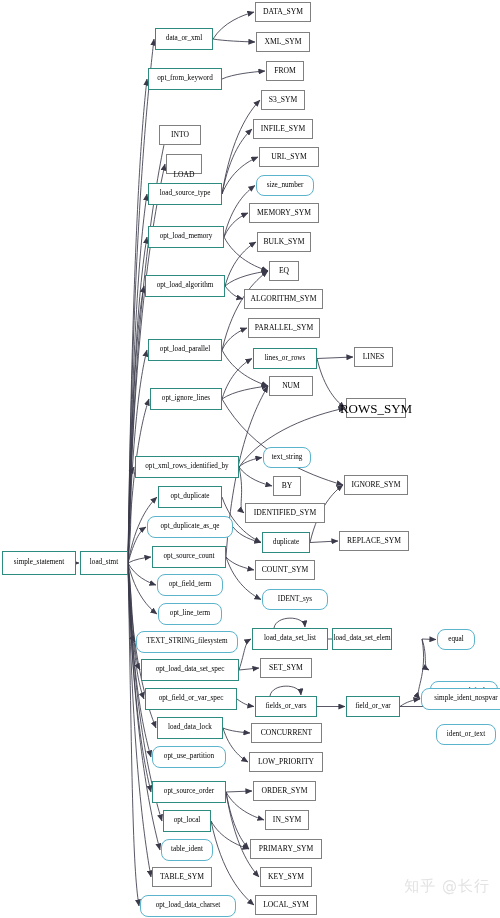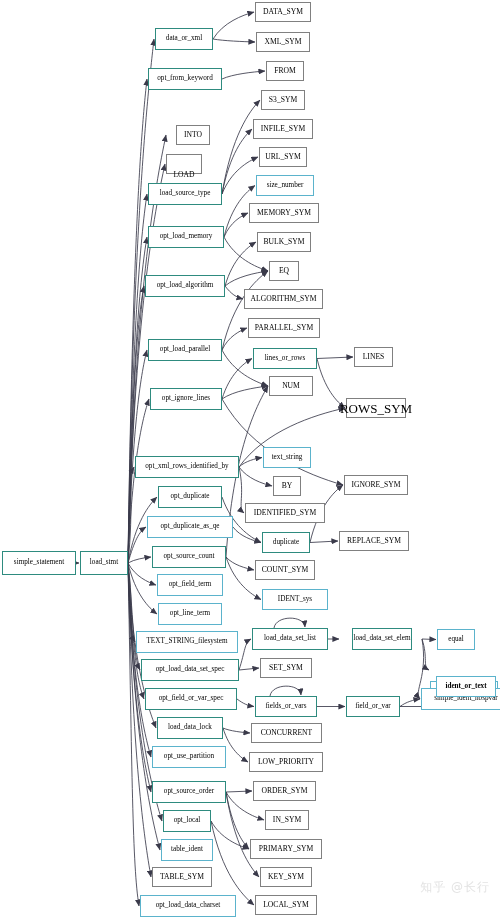--- a/index.html
+++ b/index.html
@@ -3,23 +3,23 @@
 <meta charset="utf-8">
 <style>
   html,body{margin:0;padding:0;background:#ffffff;}
   body{font-family:"Liberation Serif","DejaVu Serif",serif;}
   #canvas{position:relative;width:500px;height:918px;background:#fff;overflow:hidden;}
   #edges{position:absolute;left:0;top:0;width:500px;height:918px;}
   .node{position:absolute;box-sizing:border-box;display:flex;align-items:center;justify-content:center;
         background:#ffffff;border:1px solid #777777;text-align:center;line-height:1;}
   .node span{display:block;white-space:nowrap;}
   .node.nt{border-color:#2e8b7f;}
-  .node.leafnt{border-color:#5bb3cc;}
+  .node.leafnt{border-color:#5bb3cc;border-radius:8px;}
   .node.term{border-color:#808080;}
-  #watermark{position:absolute;right:10px;bottom:22px;color:#e3e3e3;font-size:12px;
+  #watermark{position:absolute;right:10px;bottom:22px;color:#e3e3e3;font-size:15px;
              font-family:"DejaVu Sans",sans-serif;letter-spacing:1px;white-space:nowrap;}
 </style>
 </head>
 <body>
 
 <div id="canvas">
   <svg id="edges" viewBox="0 0 500 918">
     <defs>
       <marker id="ah" markerWidth="7" markerHeight="6" refX="6.6" refY="3" orient="auto" markerUnits="userSpaceOnUse">
         <path d="M0,0 L7,3 L0,6 z" fill="#3a3a4a"></path>
@@ -112,21 +112,21 @@
       </div>
       <div class="node nt" style="left: 80px; top: 551px; width: 48px; height: 24px;">
         <span style="font-size: 7.2px;">load_stmt</span>
       </div>
       <div class="node nt" style="left: 155px; top: 28px; width: 58px; height: 22px;">
         <span style="font-size: 7.2px;">data_or_xml</span>
       </div>
       <div class="node nt" style="left: 148px; top: 68px; width: 74px; height: 22px;">
         <span style="font-size: 7.2px;">opt_from_keyword</span>
       </div>
-      <div class="node term" style="left: 176px; top: 125px; width: 34px; height: 20px;">
+      <div class="node term" style="left: 159px; top: 125px; width: 42px; height: 20px;">
         <span style="font-size: 7.6px;">INTO</span>
       </div>
       <div class="node term" style="left: 166px; top: 154px; width: 36px; height: 20px;">
         <span style="font-size: 7.6px; margin-top: 22px;">LOAD</span>
       </div>
       <div class="node nt" style="left: 148px; top: 183px; width: 74px; height: 22px;">
         <span style="font-size: 7.2px;">load_source_type</span>
       </div>
       <div class="node nt" style="left: 148px; top: 226px; width: 76px; height: 22px;">
         <span style="font-size: 7.2px;">opt_load_memory</span>
@@ -196,21 +196,21 @@
       </div>
       <div class="node term" style="left: 266px; top: 61px; width: 38px; height: 20px;">
         <span style="font-size: 7.6px;">FROM</span>
       </div>
       <div class="node term" style="left: 261px; top: 90px; width: 44px; height: 20px;">
         <span style="font-size: 7.6px;">S3_SYM</span>
       </div>
       <div class="node term" style="left: 253px; top: 119px; width: 60px; height: 20px;">
         <span style="font-size: 7.6px;">INFILE_SYM</span>
       </div>
-      <div class="node term" style="left: 259px; top: 147px; width: 48px; height: 20px;">
+      <div class="node term" style="left: 259px; top: 147px; width: 60px; height: 20px;">
         <span style="font-size: 7.6px;">URL_SYM</span>
       </div>
       <div class="node leafnt" style="left: 256px; top: 175px; width: 58px; height: 21px;">
         <span style="font-size: 7.2px;">size_number</span>
       </div>
       <div class="node term" style="left: 249px; top: 203px; width: 70px; height: 20px;">
         <span style="font-size: 7.6px;">MEMORY_SYM</span>
       </div>
       <div class="node term" style="left: 257px; top: 232px; width: 54px; height: 20px;">
         <span style="font-size: 7.6px;">BULK_SYM</span>
@@ -256,42 +256,42 @@
       </div>
       <div class="node term" style="left: 255px; top: 560px; width: 60px; height: 20px;">
         <span style="font-size: 7.6px;">COUNT_SYM</span>
       </div>
       <div class="node leafnt" style="left: 262px; top: 589px; width: 66px; height: 21px;">
         <span style="font-size: 7.2px;">IDENT_sys</span>
       </div>
       <div class="node nt" style="left: 252px; top: 628px; width: 76px; height: 22px;">
         <span style="font-size: 7.2px;">load_data_set_list</span>
       </div>
-      <div class="node nt" style="left: 352px; top: 628px; width: 60px; height: 22px; font-family: Liberation Serif, serif;">
+      <div class="node nt" style="left: 332px; top: 628px; width: 60px; height: 22px; font-family: Liberation Serif, serif;">
         <span style="font-size: 7.2px;">load_data_set_elem</span>
       </div>
       <div class="node leafnt" style="left: 437px; top: 629px; width: 38px; height: 21px;">
         <span style="font-size: 7.2px;">equal</span>
       </div>
       <div class="node leafnt" style="left: 430px; top: 659px; width: 68px; height: 22px; margin-top: 22px;">
         <span style="font-size: 7.2px;">expr_or_default</span>
       </div>
       <div class="node leafnt" style="left: 421px; top: 688px; width: 90px; height: 22px;">
         <span style="font-size: 7.2px;">simple_ident_nospvar</span>
       </div>
       <div class="node term" style="left: 260px; top: 658px; width: 52px; height: 20px;">
         <span style="font-size: 7.6px;">SET_SYM</span>
       </div>
       <div class="node nt" style="left: 255px; top: 696px; width: 62px; height: 21px;">
         <span style="font-size: 7.2px;">fields_or_vars</span>
       </div>
       <div class="node nt" style="left: 346px; top: 696px; width: 54px; height: 21px;">
         <span style="font-size: 7.2px;">field_or_var</span>
       </div>
-      <div class="node leafnt" style="left: 436px; top: 676px; width: 60px; height: 21px; font-weight: bold;">
+      <div class="node leafnt" style="left: 436px; top: 724px; width: 60px; height: 21px;">
         <span style="font-size: 7.2px;">ident_or_text</span>
       </div>
       <div class="node term" style="left: 251px; top: 723px; width: 71px; height: 20px;">
         <span style="font-size: 7.6px;">CONCURRENT</span>
       </div>
       <div class="node term" style="left: 249px; top: 752px; width: 74px; height: 20px;">
         <span style="font-size: 7.6px;">LOW_PRIORITY</span>
       </div>
       <div class="node term" style="left: 253px; top: 781px; width: 63px; height: 20px;">
         <span style="font-size: 7.6px;">ORDER_SYM</span>

